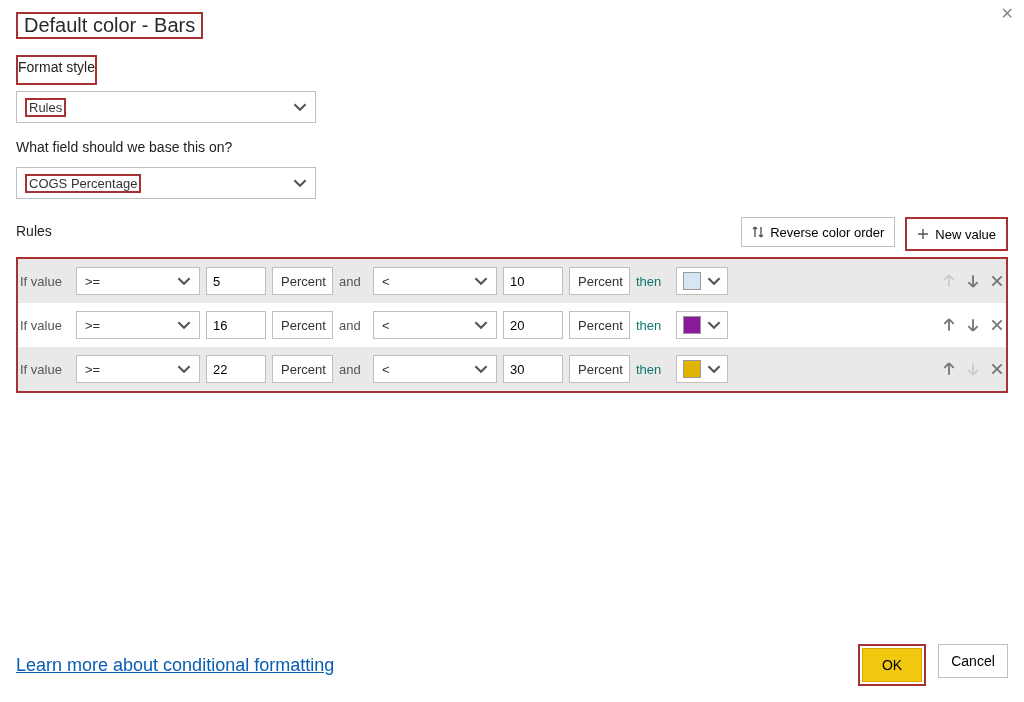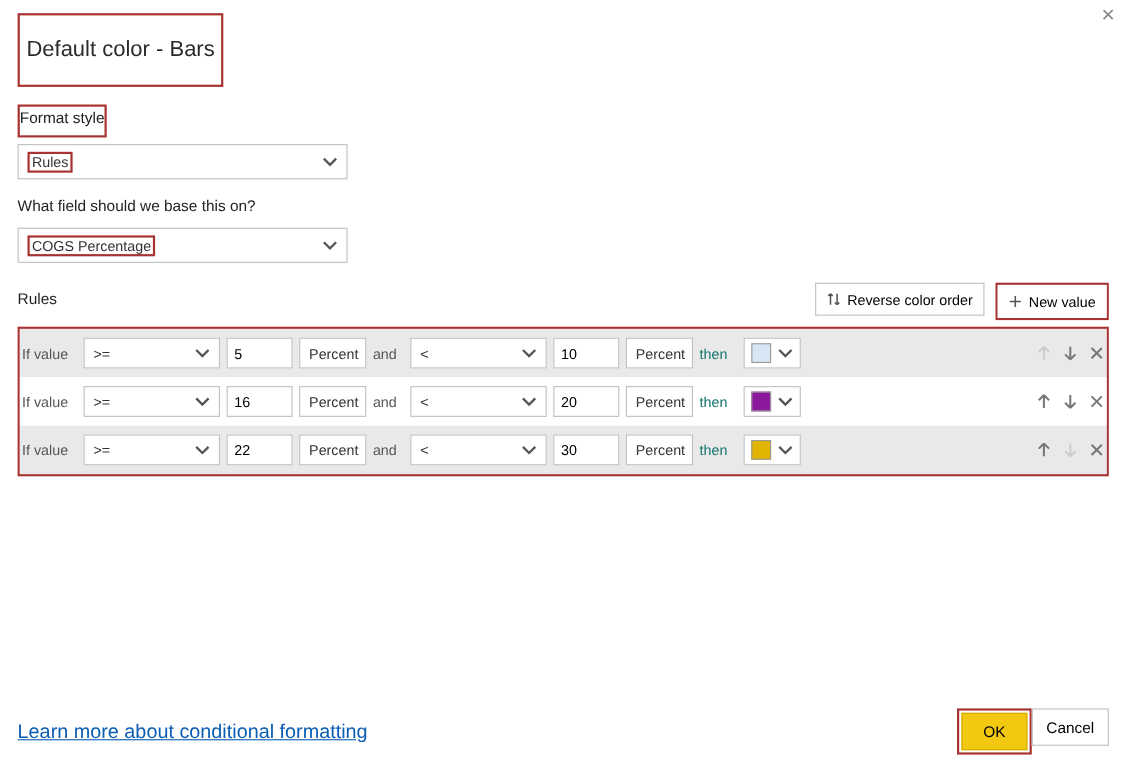--- a/index.html
+++ b/index.html
@@ -26,33 +26,33 @@
 .op-dd    { width: 124px; height: 28px; }
 .val-in   { width: 60px; height: 28px; border: 1px solid #bfbfbf; padding: 0 6px; font-size: 13px; }
 .unit-dd  { width: 61px; height: 28px; }
 .color-dd { display: flex; align-items: center; gap: 6px; border: 1px solid #bfbfbf; background: #fff; height: 28px; padding: 0 6px; cursor: pointer; }
 .swatch   { width: 18px; height: 18px; border: 1px solid #999; }
 .row-actions { margin-left: auto; display: flex; gap: 10px; }
 .row-actions .ico { width: 14px; height: 14px; stroke: #777; fill: none; stroke-width: 1.6; cursor: pointer; }
 .row-actions .ico.disabled { stroke: #ccc; cursor: default; }
 .footer { position: absolute; left: 16px; right: 16px; bottom: 16px; display: flex; align-items: center; justify-content: space-between; }
 .link { color: #0a5db3; text-decoration: underline; font-size: 18px; cursor: pointer; }
-.footer-btns { display: flex; }
+.footer-btns { display: flex; gap: 12px; }
 .ok-btn { background: #f2c811; border: 1px solid #d4a900; height: 34px; width: 60px; font-size: 14px; cursor: pointer; }
 .cancel-btn { background: #fff; border: 1px solid #bfbfbf; height: 34px; width: 70px; font-size: 14px; cursor: pointer; }
 .spacer { height: 16px; }
 </style>
 </head>
 <body>
 
 
 
 <span class="close-x">✕</span>
 
-<div class="highlight-box" style="padding:20px 6px;">
+<div class="highlight-box" style="padding:0 6px;">
   <span class="title">Default color - Bars</span>
 </div>
 
 <div class="spacer"></div>
 
 <div class="highlight-box" style="padding:2px 0;">
   <span class="section-label">Format style</span>
 </div>
 <div style="height:6px;"></div>
 <div class="dropdown dd-format">

